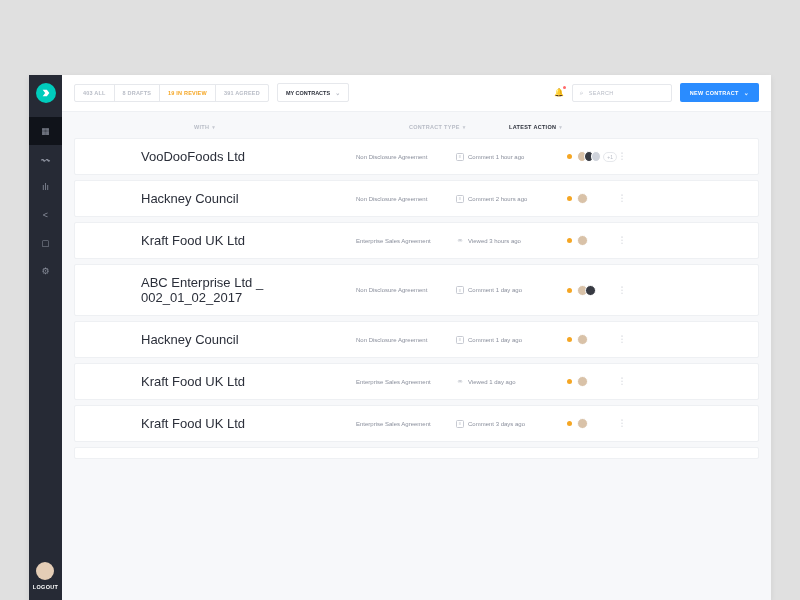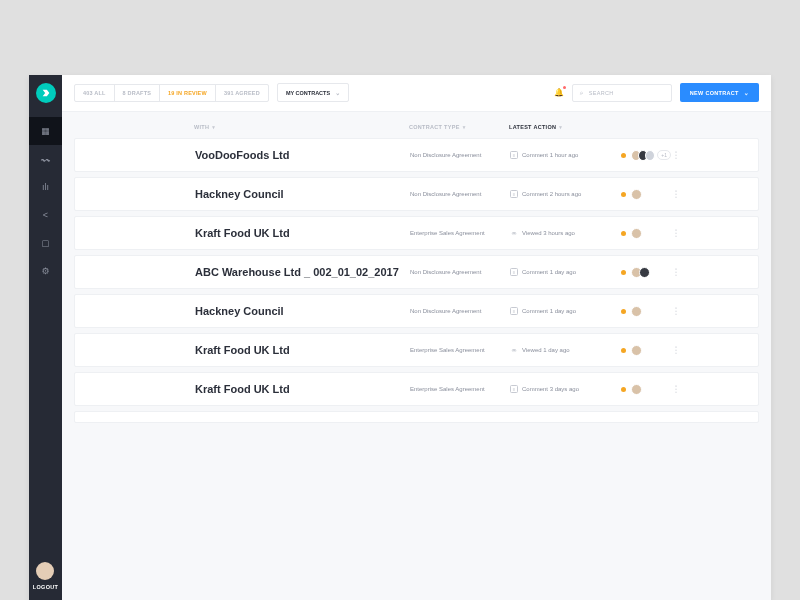--- a/index.html
+++ b/index.html
@@ -32,21 +32,21 @@
   .newbtn { background: #2a8cff; color:#fff; border:none; border-radius:2px; padding: 6px 10px; font-size:5.5px; font-weight:700; letter-spacing:0.3px; display:flex; align-items:center; gap:5px; cursor:pointer;}
   .newbtn .chev { font-size:6px; opacity:0.9;}
   .content { flex:1; overflow:hidden; padding: 0 12px 0 12px;}
   .headers { display:flex; padding: 12px 10px 8px 10px; font-size:5.5px; font-weight:700; color:#b8bcc6; letter-spacing:0.3px;}
   .col-with { width: 215px; margin-left: 110px; display:flex; align-items:center; gap:3px;}
   .col-type { width: 100px; display:flex; align-items:center; gap:3px;}
   .col-action { flex:1; color:#2b2f3a; display:flex; align-items:center; gap:3px;}
   .sort { font-size:5px; color:#c7cad2;}
   .list { display:flex; flex-direction:column; gap:5px;}
   .row { background:#fff; border:1px solid #eef0f3; border-radius:2px; padding: 10px 10px 10px 10px; display:flex; align-items:center; }
-  .row .name { width: 215px; margin-left: 110px; font-size:11px; color:#2b2f3a;font-weight:bold;}
+  .row .name { width: 215px; margin-left: 56px; font-size:13px; color:#2b2f3a;}
   .row .type { width: 100px; font-size:6px; color:#8a8f9c;}
   .row .action { width: 105px; font-size:6px; color:#8a8f9c; display:flex; align-items:center; gap:4px;}
   .row .action .aicon { width:8px; height:8px; border:1px solid #c7cad2; border-radius:1.5px; display:flex; align-items:center; justify-content:center; font-size:4px; color:#9aa0ad;}
   .row .action .aicon.eye { border:none; }
   .row .status { width: 16px; display:flex; align-items:center; justify-content:center;}
   .dot { width:5px; height:5px; border-radius:50%; background:#f5a623;}
   .row .avatars { width: 40px; display:flex; align-items:center; }
   .row .avatars .av { width:11px; height:11px; border-radius:50%; background:#d9c2a8; margin-left:-3px; border:1.5px solid #fff;}
   .row .avatars .av:first-child { margin-left:0;}
   .row .avatars .av.b { background:#373a42;}
@@ -170,21 +170,21 @@
             </div>
             <div class="status">
               <div class="dot"></div>
             </div>
             <div class="avatars">
               <div class="av"></div>
             </div>
             <div class="menu">⋮</div>
           </div>
           <div class="row">
-            <div class="name">ABC Warehouse Ltd _ 002_01_02_2017</div>
+            <div class="name">ABC Enterprise Ltd _ 002_01_02_2017</div>
             <div class="type">Non Disclosure Agreement</div>
             <div class="action">
               <span class="aicon">≡</span>
               <span>Comment 1 day ago</span>
             </div>
             <div class="status">
               <div class="dot"></div>
             </div>
             <div class="avatars">
               <div class="av"></div>

